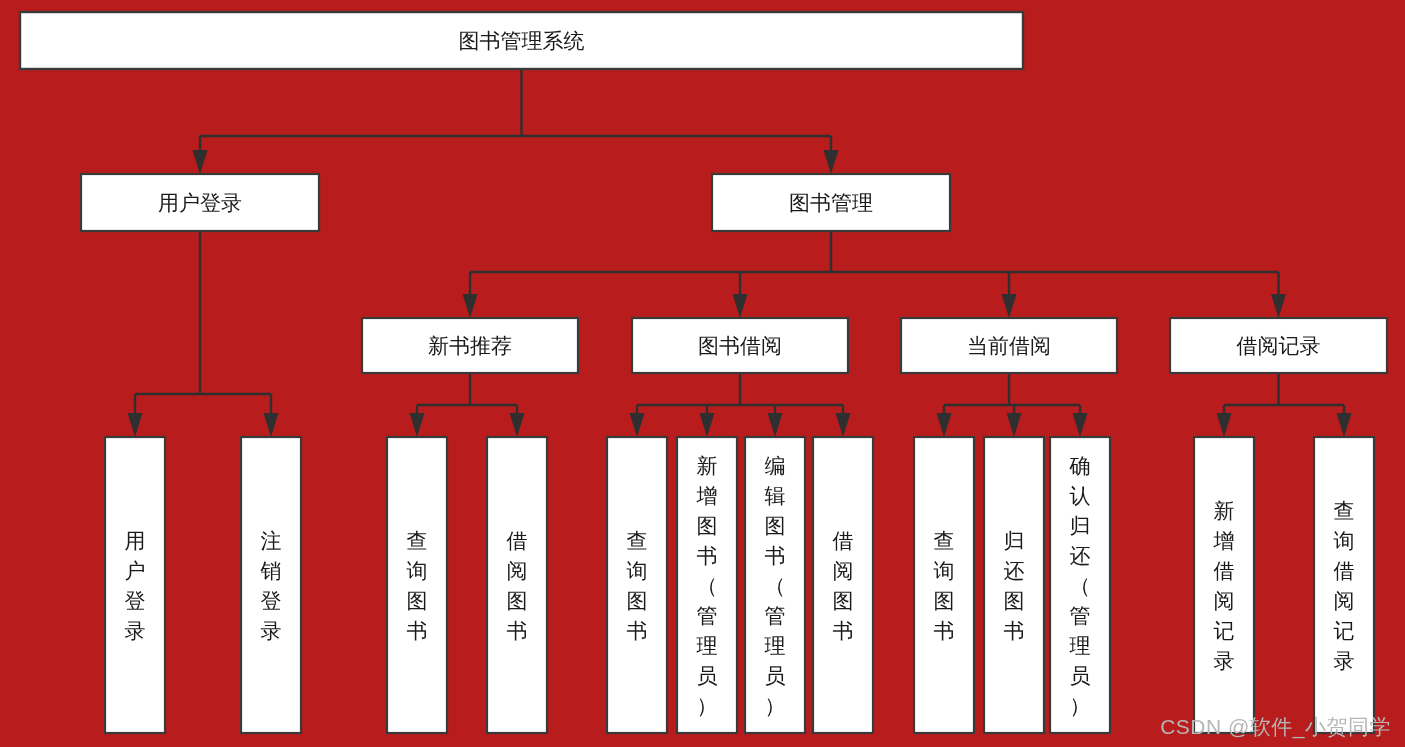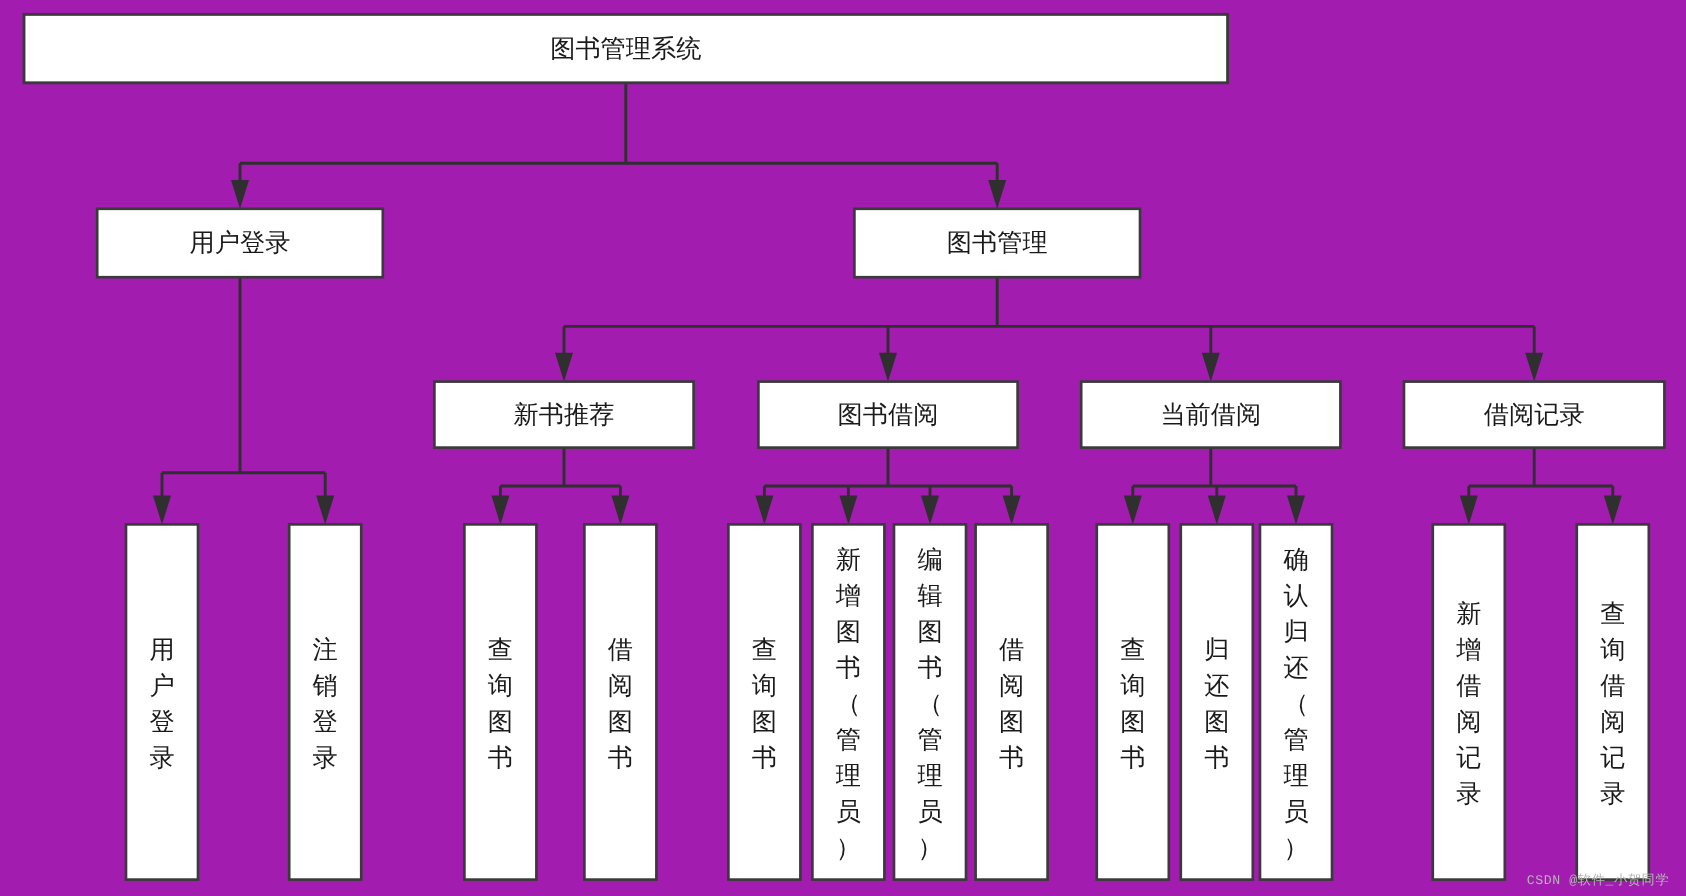--- a/index.html
+++ b/index.html
@@ -11,21 +11,21 @@
   body {
     width: 1405px;
     height: 747px;
     overflow: hidden;
     font-family: "DejaVu Sans", "Liberation Sans", sans-serif;
   }
   #diagram-root {
     position: relative;
     width: 1405px;
     height: 747px;
-    background: #a21caf;
+    background: #b91c1c;
   }
   svg#diagram-svg {
     position: absolute;
     left: 0;
     top: 0;
     width: 1405px;
     height: 747px;
     display: block;
   }
   .node-box {
@@ -56,22 +56,22 @@
     font-family: "DejaVu Sans", "Liberation Sans", sans-serif;
     font-size: 21px;
     fill: #1a1a1a;
     text-anchor: middle;
     white-space: pre;
   }
   .watermark {
     position: absolute;
     right: 14px;
     bottom: 6px;
-    font-family: Liberation Mono, monospace;
-    font-size: 11px;
+    font-family: Liberation Sans, sans-serif;
+    font-size: 21px;
     color: #b6b6b6;
     letter-spacing: 0.5px;
     user-select: none;
     white-space: pre;
   }
 </style>
 </head>
 <body>
 
 <div id="diagram-root">

